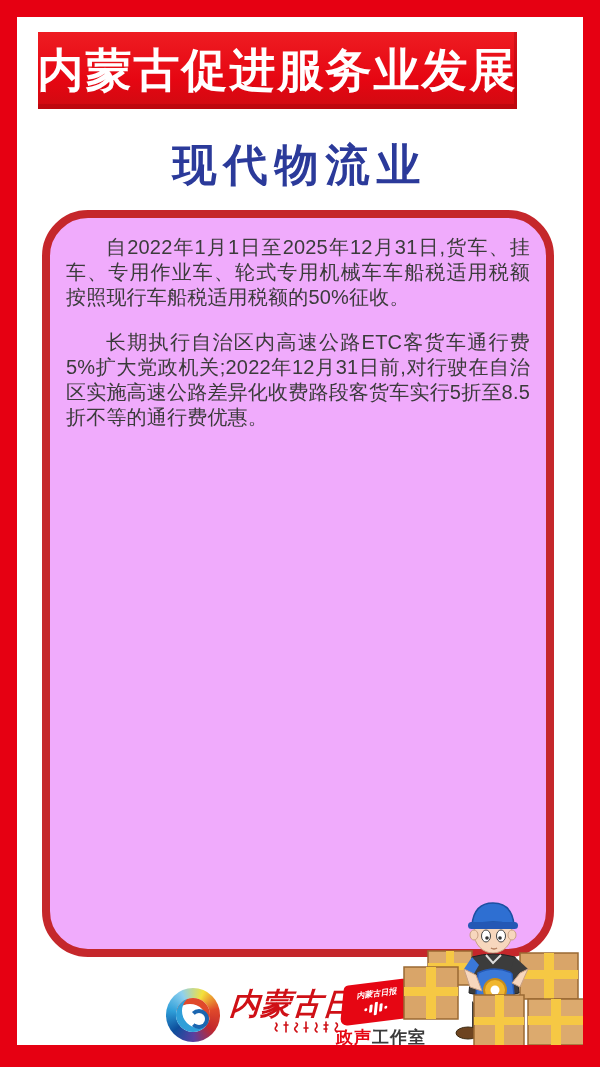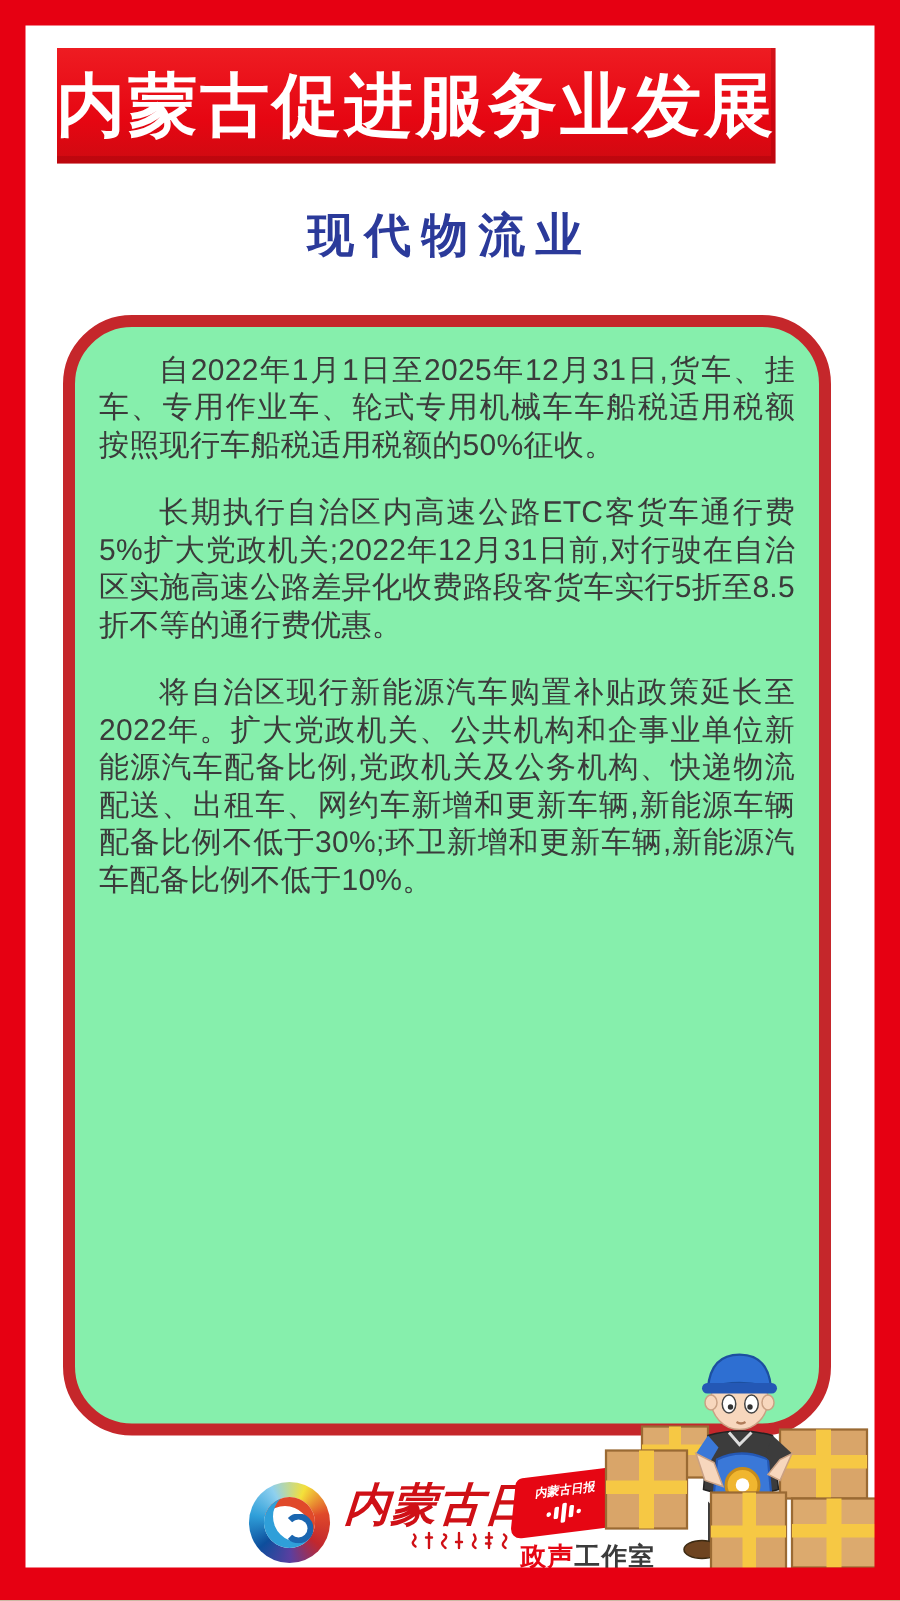--- a/index.html
+++ b/index.html
@@ -36,33 +36,33 @@
     letter-spacing:2px;
     white-space:nowrap;
   }
   
   .subtitle {
     position:absolute;
     left:0; top:136px;
     width:100%;
     text-align:center;
     color:#2b3a9a;
-    font-size:31px;
+    font-size:44px;
     font-weight:900;
     letter-spacing:7px;
     z-index:2;
   }
   
   .content-box {
     position:absolute;
     left:42px; top:210px;
     width:512px; height:747px;
     border:8px solid #c5272b;
     border-radius:46px;
-    background:#86efac;
+    background:#f0abfc;
     padding:17px 16px 12px 16px;
     overflow:hidden;
     z-index:2;
   }
   .content-box p {
     font-size:20px;
     line-height:25px;
     color:#3b3b3b;
     text-align:justify;
     text-indent:2em;
@@ -118,41 +118,40 @@
     display:flex; flex-direction:column; align-items:center; justify-content:center;
   }
   .flag-paper-name { color:#ffffff; font-size:8px; font-weight:700; letter-spacing:0; line-height:9px; white-space:nowrap; }
   .flag-bars { display:flex; align-items:center; gap:2px; margin-top:3px; height:14px; }
   .flag-bars i { display:block; width:3px; background:#ffffff; border-radius:1px; }
   .flag-bars i:nth-child(1){height:3px;width:3px;border-radius:50%;}
   .flag-bars i:nth-child(2){height:8px;}
   .flag-bars i:nth-child(3){height:13px;}
   .flag-bars i:nth-child(4){height:8px;}
   .flag-bars i:nth-child(5){height:3px;width:3px;border-radius:50%;}
-  .studio-name { margin-top:4px; font-size:17px; font-weight:900; white-space:nowrap; letter-spacing:1px;margin-left:11px; }
+  .studio-name { margin-top:4px; font-size:17px; font-weight:900; white-space:nowrap; letter-spacing:1px; }
   .studio-name .red { color:#e60613; }
   .studio-name .dark { color:#3b3b3b; }
 
   .courier { position:absolute; right:16px; top:-65px; width:182px; height:168px; }
 </style>
 </head>
 <body>
 
 <div class="frame"></div>
 
 <div class="banner">
   <h1>内蒙古促进服务业发展</h1>
 </div>
 
 <div class="subtitle">现代物流业</div>
 
 <div class="content-box">
   <p>自2022年1月1日至2025年12月31日,货车、挂车、专用作业车、轮式专用机械车车船税适用税额按照现行车船税适用税额的50%征收。</p>
   <p>长期执行自治区内高速公路ETC客货车通行费5%扩大党政机关;2022年12月31日前,对行驶在自治区实施高速公路差异化收费路段客货车实行5折至8.5折不等的通行费优惠。</p>
-  <p>将自治区现行新能源汽车购置补贴政策延长至2022年。扩大党政机关、公共机构和企事业单位新能源汽车配备比例,党政机关及公务机构、快递物流配送、出租车、网约车新增和更新车辆,新能源车辆配备比例不低于30%;环卫新增和更新车辆,新能源汽车配备比例不低于10%。</p>
 </div>
 
 <div class="footer">
 
   <div class="np-logo">
     <div class="swirl"></div>
     <div class="np-text">
       <div class="np-name">内蒙古日报</div>
       <div class="np-mongolian">
         <svg width="72" height="12" viewBox="0 0 72 12">

